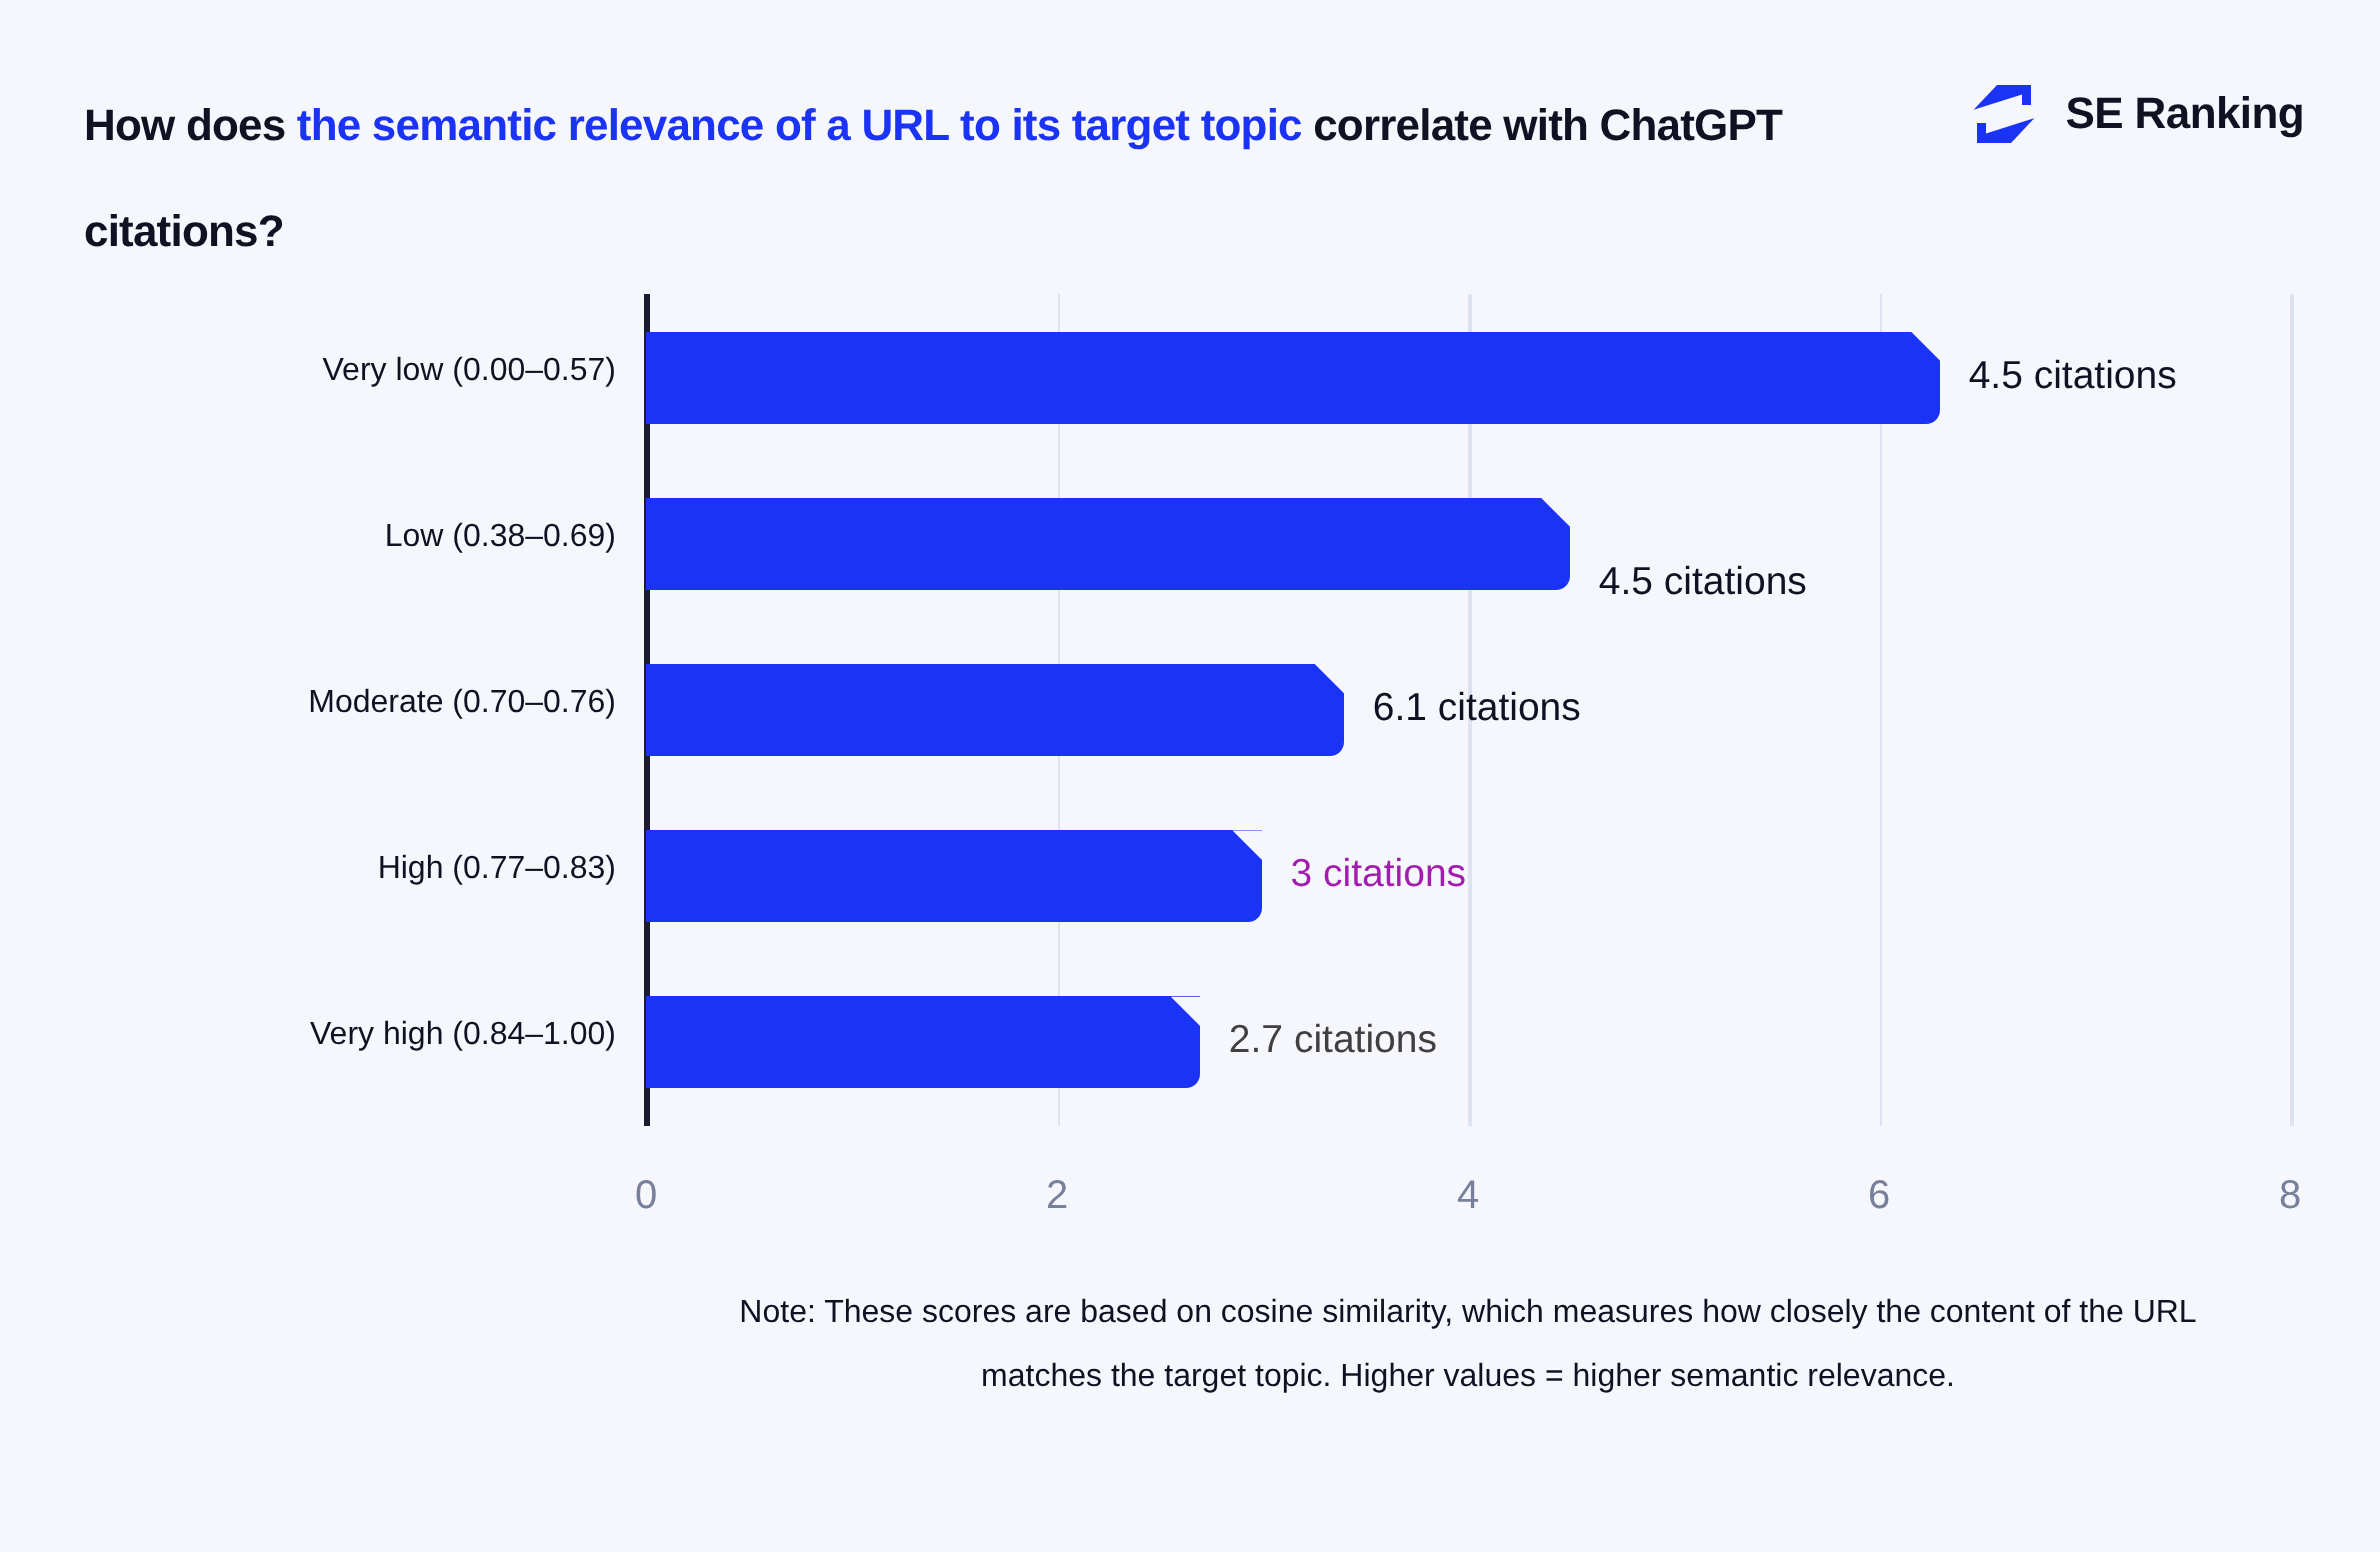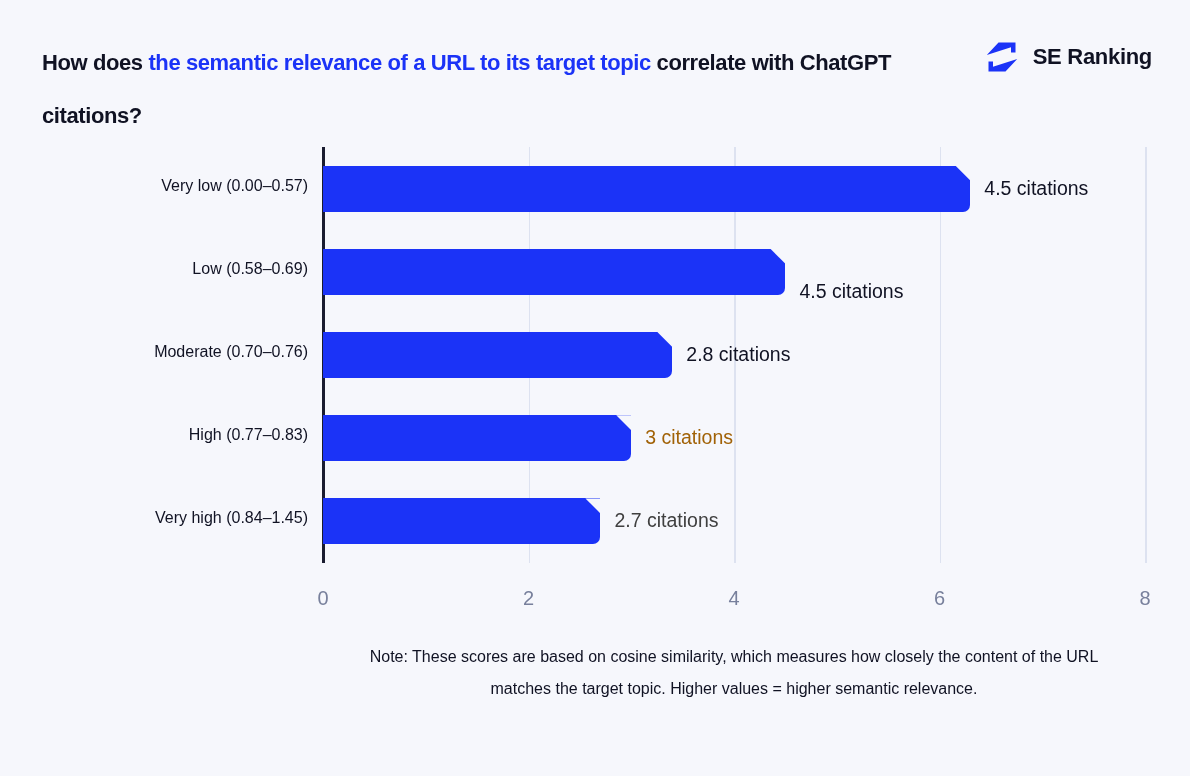--- a/index.html
+++ b/index.html
@@ -155,32 +155,32 @@
       <div class="gridline" style="left: 734px; top: 147px; height: 416px; background: rgb(221, 226, 240);"></div>
       <div class="gridline" style="left: 939.5px; top: 147px; height: 416px; background: rgb(221, 226, 240);"></div>
       <div class="gridline" style="left: 1145px; top: 147px; height: 416px; background: rgb(221, 226, 240);"></div>
     </div>
   <div id="bars">
       <div class="bar" style="left: 323px; top: 165.6px; width: 647.325px; height: 46px; background: rgb(27, 51, 247);"></div>
       <div class="bar-value" style="left: 984.325px; top: 176.6px; color: rgb(16, 18, 35);">4.5 citations</div>
       <div class="bar" style="left: 323px; top: 248.8px; width: 462.375px; height: 46px; background: rgb(27, 51, 247);"></div>
       <div class="bar-value" style="left: 799.375px; top: 259.8px; color: rgb(16, 18, 35); margin-top: 20px;">4.5 citations</div>
       <div class="bar" style="left: 323px; top: 332px; width: 349.35px; height: 46px; background: rgb(27, 51, 247);"></div>
-      <div class="bar-value" style="left: 686.35px; top: 343px; color: rgb(16, 18, 35);">2.8 citations</div>
+      <div class="bar-value" style="left: 686.35px; top: 343px; color: rgb(16, 18, 35);">6.1 citations</div>
       <div class="bar" style="left: 323px; top: 415.2px; width: 308.25px; height: 46px; background: rgb(27, 51, 247);"></div>
-      <div class="bar-value" style="left: 645.25px; top: 426.2px; color: #a16207;">3 citations</div>
+      <div class="bar-value" style="left: 645.25px; top: 426.2px; color: #a21caf;">3 citations</div>
       <div class="bar" style="left: 323px; top: 498.4px; width: 277.425px; height: 46px; background: rgb(27, 51, 247);"></div>
       <div class="bar-value" style="left: 614.425px; top: 509.4px; color: #404040;">2.7 citations</div>
     </div>
   <div id="cat-labels">
       <div class="cat-label-wrap" style="top: 176.6px;">Very low (0.00–0.57)</div>
-      <div class="cat-label-wrap" style="top: 259.8px;">Low (0.58–0.69)</div>
+      <div class="cat-label-wrap" style="top: 259.8px;">Low (0.38–0.69)</div>
       <div class="cat-label-wrap" style="top: 343px;">Moderate (0.70–0.76)</div>
       <div class="cat-label-wrap" style="top: 426.2px;">High (0.77–0.83)</div>
-      <div class="cat-label-wrap" style="top: 509.4px;">Very high (0.84–1.45)</div>
+      <div class="cat-label-wrap" style="top: 509.4px;">Very high (0.84–1.00)</div>
     </div>
   <div id="x-ticks">
       <div class="x-tick" style="left: 303px; top: 587px; color: rgb(120, 128, 156);">0</div>
       <div class="x-tick" style="left: 508.5px; top: 587px; color: rgb(120, 128, 156);">2</div>
       <div class="x-tick" style="left: 714px; top: 587px; color: rgb(120, 128, 156);">4</div>
       <div class="x-tick" style="left: 919.5px; top: 587px; color: rgb(120, 128, 156);">6</div>
       <div class="x-tick" style="left: 1125px; top: 587px; color: rgb(120, 128, 156);">8</div>
     </div>
 </div>
 

